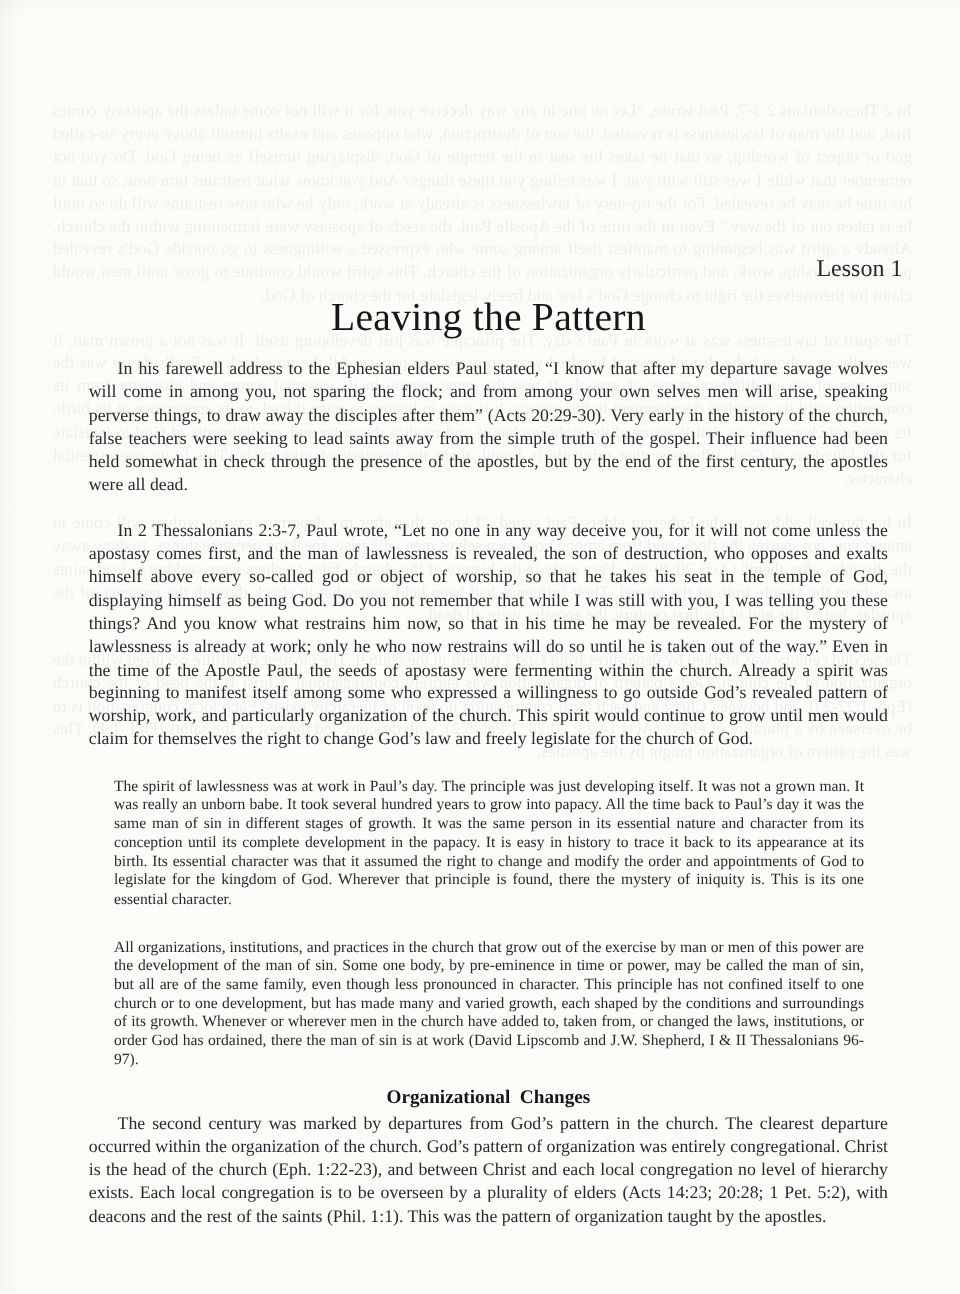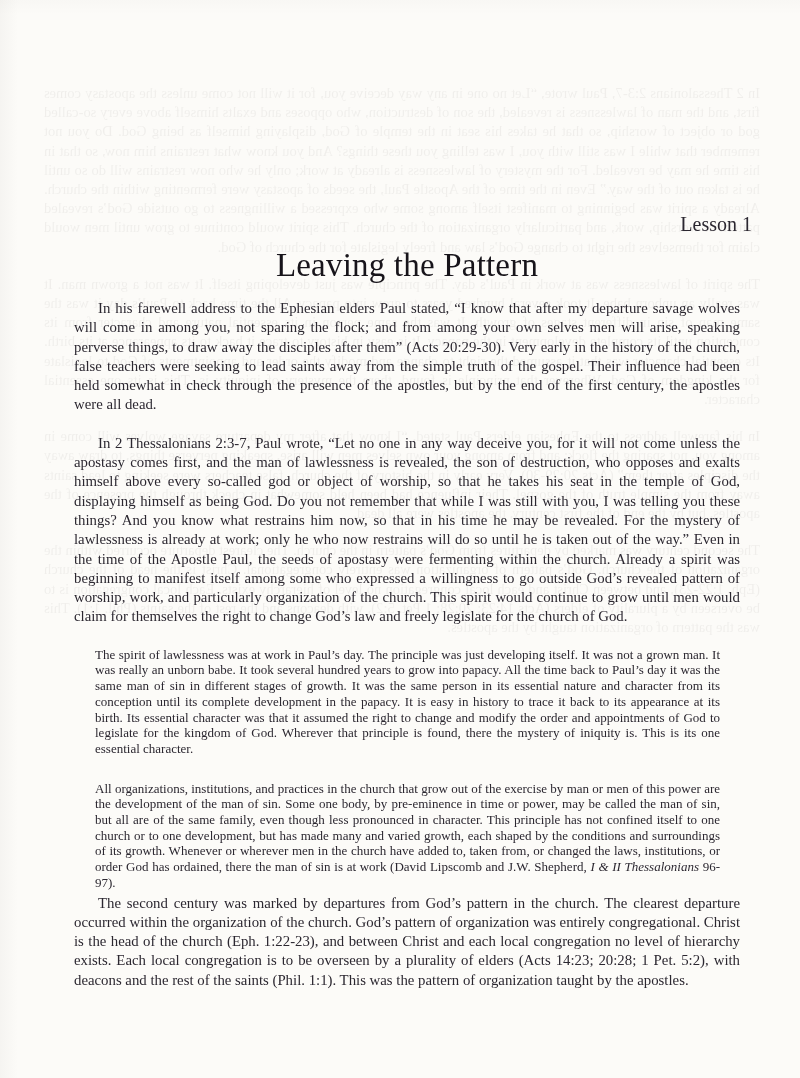--- a/index.html
+++ b/index.html
@@ -74,21 +74,21 @@
   .quote2 { margin-top:24px; }
   .heading {
     margin:14px 0 0 0;
     text-align:center;
     font-size:16px;
     line-height:20px;
     font-weight:700;
     word-spacing:4px;
     color:var(--title-ink, #17141a);
   }
-  .cite-italic { font-style:italic; }
+  .cite-italic { }
 </style>
 </head>
 <body>
 
 <div class="page" style="--page-bg: #fcfbf8; --ink: #2b2730; --title-ink: #17141a;">
 
   <div class="ghost" aria-hidden="true">
     <p>In 2 Thessalonians 2:3-7, Paul wrote, “Let no one in any way deceive you, for it will not come unless the apostasy comes first, and the man of lawlessness is revealed, the son of destruction, who opposes and exalts himself above every so-called god or object of worship, so that he takes his seat in the temple of God, displaying himself as being God. Do you not remember that while I was still with you, I was telling you these things? And you know what restrains him now, so that in his time he may be revealed. For the mystery of lawlessness is already at work; only he who now restrains will do so until he is taken out of the way.” Even in the time of the Apostle Paul, the seeds of apostasy were fermenting within the church. Already a spirit was beginning to manifest itself among some who expressed a willingness to go outside God’s revealed pattern of worship, work, and particularly organization of the church. This spirit would continue to grow until men would claim for themselves the right to change God’s law and freely legislate for the church of God.</p>
     <p>The spirit of lawlessness was at work in Paul’s day. The principle was just developing itself. It was not a grown man. It was really an unborn babe. It took several hundred years to grow into papacy. All the time back to Paul’s day it was the same man of sin in different stages of growth. It was the same person in its essential nature and character from its conception until its complete development in the papacy. It is easy in history to trace it back to its appearance at its birth. Its essential character was that it assumed the right to change and modify the order and appointments of God to legislate for the kingdom of God. Wherever that principle is found, there the mystery of iniquity is. This is its one essential character.</p>
     <p>In his farewell address to the Ephesian elders Paul stated, “I know that after my departure savage wolves will come in among you, not sparing the flock; and from among your own selves men will arise, speaking perverse things, to draw away the disciples after them” (Acts 20:29-30). Very early in the history of the church, false teachers were seeking to lead saints away from the simple truth of the gospel. Their influence had been held somewhat in check through the presence of the apostles, but by the end of the first century, the apostles were all dead.</p>
@@ -102,17 +102,18 @@
     <h1 class="title">Leaving the Pattern</h1>
 
     <p class="para p1">In his farewell address to the Ephesian elders Paul stated, “I know that after my departure savage wolves will come in among you, not sparing the flock; and from among your own selves men will arise, speaking perverse things, to draw away the disciples after them” (Acts 20:29-30). Very early in the history of the church, false teachers were seeking to lead saints away from the simple truth of the gospel. Their influence had been held somewhat in check through the presence of the apostles, but by the end of the first century, the apostles were all dead.</p>
 
     <p class="para p2">In 2 Thessalonians 2:3-7, Paul wrote, “Let no one in any way deceive you, for it will not come unless the apostasy comes first, and the man of lawlessness is revealed, the son of destruction, who opposes and exalts himself above every so-called god or object of worship, so that he takes his seat in the temple of God, displaying himself as being God. Do you not remember that while I was still with you, I was telling you these things? And you know what restrains him now, so that in his time he may be revealed. For the mystery of lawlessness is already at work; only he who now restrains will do so until he is taken out of the way.” Even in the time of the Apostle Paul, the seeds of apostasy were fermenting within the church. Already a spirit was beginning to manifest itself among some who expressed a willingness to go outside God’s revealed pattern of worship, work, and particularly organization of the church. This spirit would continue to grow until men would claim for themselves the right to change God’s law and freely legislate for the church of God.</p>
 
     <p class="quote quote1">The spirit of lawlessness was at work in Paul’s day. The principle was just developing itself. It was not a grown man. It was really an unborn babe. It took several hundred years to grow into papacy. All the time back to Paul’s day it was the same man of sin in different stages of growth. It was the same person in its essential nature and character from its conception until its complete development in the papacy. It is easy in history to trace it back to its appearance at its birth. Its essential character was that it assumed the right to change and modify the order and appointments of God to legislate for the kingdom of God. Wherever that principle is found, there the mystery of iniquity is. This is its one essential character.</p>
 
     <p class="quote quote2"><span>All organizations, institutions, and practices in the church that grow out of the exercise by man or men of this power are the development of the man of sin. Some one body, by pre-eminence in time or power, may be called the man of sin, but all are of the same family, even though less pronounced in character. This principle has not confined itself to one church or to one development, but has made many and varied growth, each shaped by the conditions and surroundings of its growth. Whenever or wherever men in the church have added to, taken from, or changed the laws, institutions, or order God has ordained, there the man of sin is at work (David Lipscomb and J.W. Shepherd, </span><span class="cite-italic">I &amp; II Thessalonians</span><span> 96-97).</span></p>
 
+    <h2 class="heading">Organizational Changes</h2>
 
     <p class="para p3">The second century was marked by departures from God’s pattern in the church. The clearest departure occurred within the organization of the church. God’s pattern of organization was entirely congregational. Christ is the head of the church (Eph. 1:22-23), and between Christ and each local congregation no level of hierarchy exists. Each local congregation is to be overseen by a plurality of elders (Acts 14:23; 20:28; 1 Pet. 5:2), with deacons and the rest of the saints (Phil. 1:1). This was the pattern of organization taught by the apostles.</p>
 
   </div>
 </div>
 
 </body></html>

